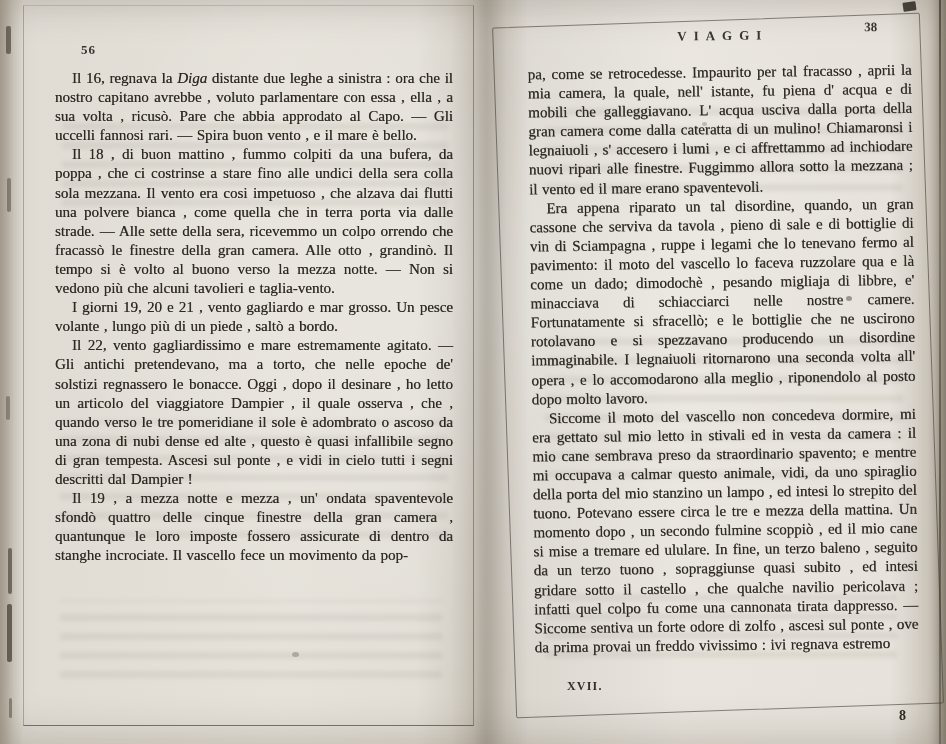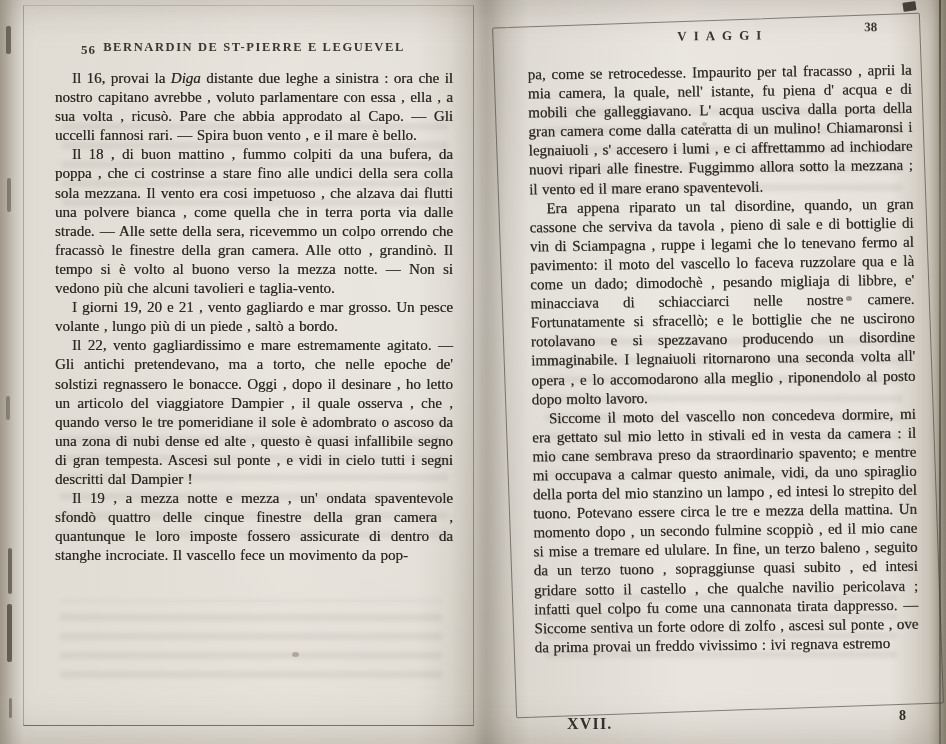--- a/index.html
+++ b/index.html
@@ -58,21 +58,21 @@
   .frame-right {
     position:absolute; left:504px; top:20px; width:428px; height:691px;
     border:1.4px solid rgba(60,54,46,0.58); border-radius:2px;
     transform:rotate(-2deg);
   }
   .right-content { position:absolute; left:531px; top:28px; width:384px; transform:rotate(-0.7deg); }
   .right-header { position:relative; height:22px; margin-bottom:13px; color:#3a352e; }
   .right-title { text-align:center; font-size:13px; font-weight:bold; letter-spacing:7px; padding-left:7px; }
   .right-pagenum { position:absolute; right:34px; top:-7px; font-size:13px; font-weight:bold; }
 
-  .footer-sig { position:absolute; left:567px; top:715px; font-size:16px; font-weight:bold;
+  .footer-sig { position:absolute; left:567px; top:679px; font-size:12px; font-weight:bold;
     letter-spacing:1.2px; color:#332f29; }
   .footer-num { position:absolute; left:899px; top:708px; font-size:14px; font-weight:bold; color:#2c2822; }
 
   
   .mark { position:absolute; background:rgba(45,40,33,0.55); border-radius:2px; }
   .m1 { left:6px;  top:26px;  width:5px; height:28px; }
   .m2 { left:7px;  top:178px; width:4px; height:34px; background:rgba(45,40,33,0.40); }
   .m3 { left:6px;  top:396px; width:4px; height:24px; background:rgba(45,40,33,0.35); }
   .m4 { left:8px;  top:548px; width:4px; height:46px; }
   .m5 { left:7px;  top:604px; width:5px; height:58px; background:rgba(45,40,33,0.62); }
@@ -119,24 +119,23 @@
   <div class="bleed bl2"></div>
   <div class="bleed bl3"></div>
   <div class="bleed br1"></div>
   <div class="bleed br2"></div>
   <div class="bleed br3"></div>
 
   <div class="frame-left"></div>
   <div class="left-content">
     <div class="runhead">
       <span class="left-pagenum">56</span>
-      <div class="left-title">BERNARDIN DE ST-PIERRE E LEGUEVEL</div>
     </div>
     <div class="textblock">
-        <p class="indent"><span>Il 16, provai la </span><i>Diga</i><span> distante due leghe a sinistra : ora che il nostro capitano avrebbe , voluto parlamentare con essa , ella , a sua volta , ricusò. Pare che abbia approdato al Capo. — Gli uccelli fannosi rari. — Spira buon vento , e il mare è bello.</span></p>
+        <p class="indent"><span>Il 16, regnava la </span><i>Diga</i><span> distante due leghe a sinistra : ora che il nostro capitano avrebbe , voluto parlamentare con essa , ella , a sua volta , ricusò. Pare che abbia approdato al Capo. — Gli uccelli fannosi rari. — Spira buon vento , e il mare è bello.</span></p>
         <p class="indent"><span>Il 18 , di buon mattino , fummo colpiti da una bufera, da poppa , che ci costrinse a stare fino alle undici della sera colla sola mezzana. Il vento era cosi impetuoso , che alzava dai flutti una polvere bianca , come quella che in terra porta via dalle strade. — Alle sette della sera, ricevemmo un colpo orrendo che fracassò le finestre della gran camera. Alle otto , grandinò. Il tempo si è volto al buono verso la mezza notte. — Non si vedono più che alcuni tavolieri e taglia-vento.</span></p>
         <p class="indent"><span>I giorni 19, 20 e 21 , vento gagliardo e mar grosso. Un pesce volante , lungo più di un piede , saltò a bordo.</span></p>
         <p class="indent"><span>Il 22, vento gagliardissimo e mare estremamente agitato. — Gli antichi pretendevano, ma a torto, che nelle epoche de' solstizi regnassero le bonacce. Oggi , dopo il desinare , ho letto un articolo del viaggiatore Dampier , il quale osserva , che , quando verso le tre pomeridiane il sole è adombrato o ascoso da una zona di nubi dense ed alte , questo è quasi infallibile segno di gran tempesta. Ascesi sul ponte , e vidi in cielo tutti i segni descritti dal Dampier !</span></p>
         <p class="indent"><span>Il 19 , a mezza notte e mezza , un' ondata spaventevole sfondò quattro delle cinque finestre della gran camera , quantunque le loro imposte fossero assicurate di dentro da stanghe incrociate. Il vascello fece un movimento da pop-</span></p>
       </div>
   </div>
 
   <div class="frame-right"></div>
   <div class="right-content">
     <div class="right-header">

